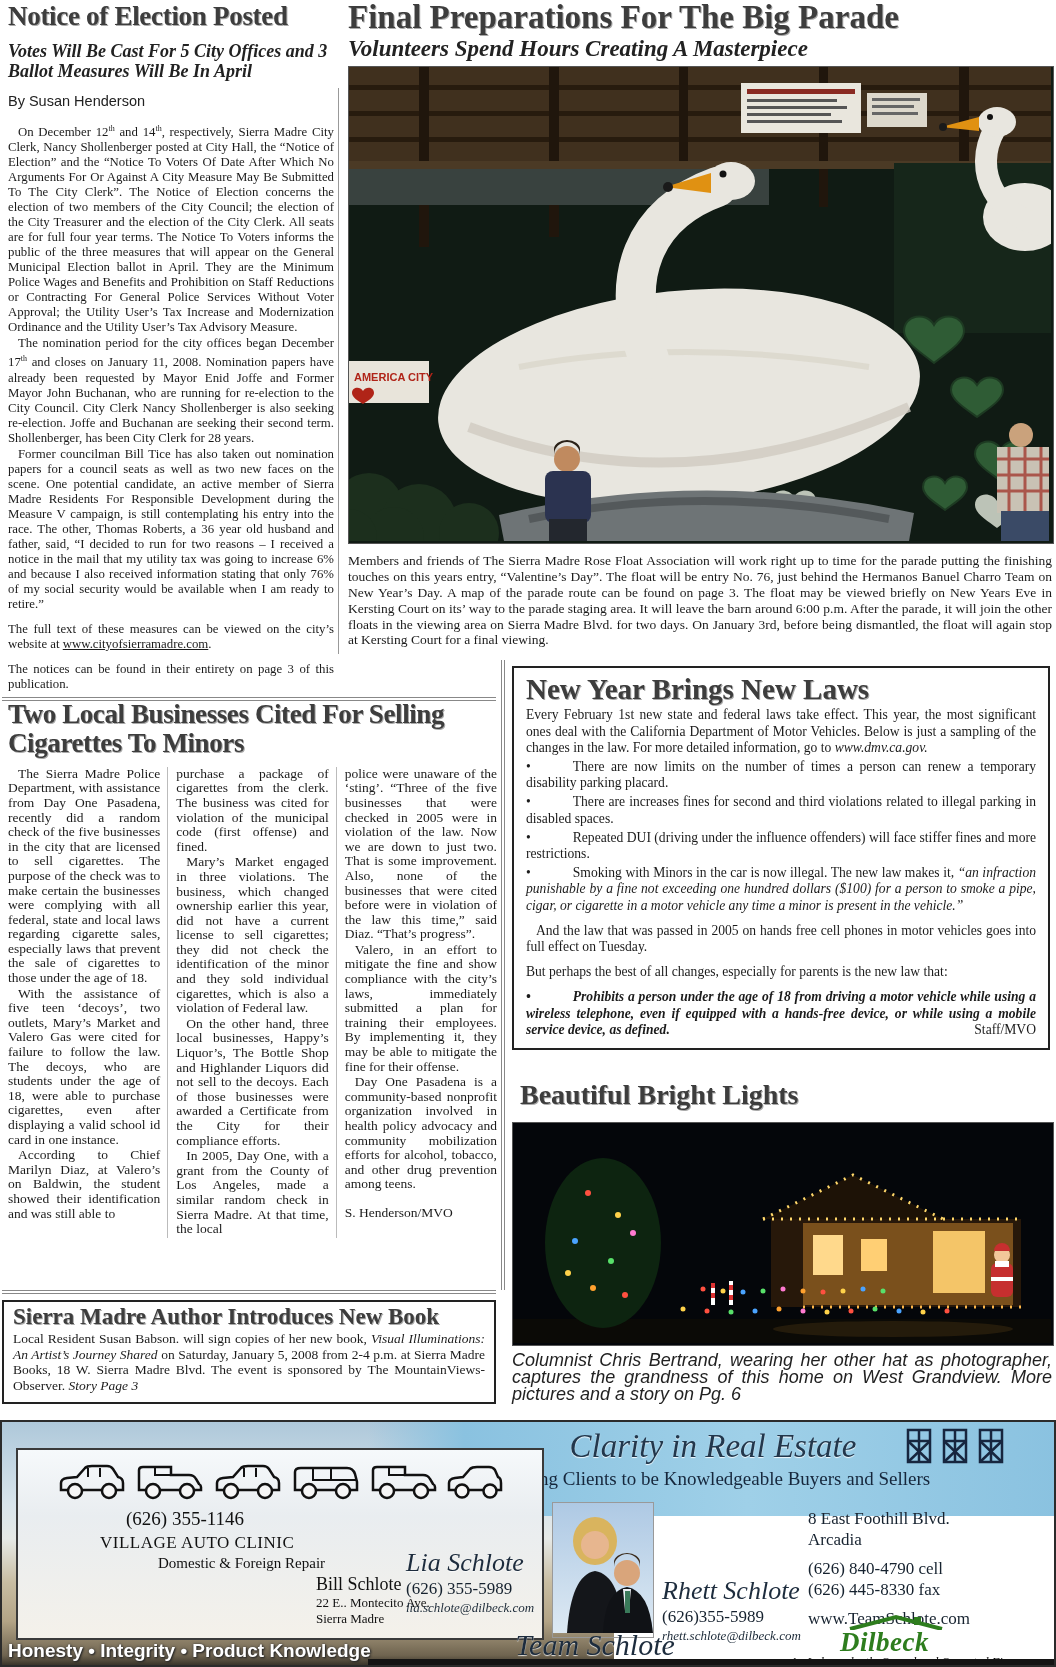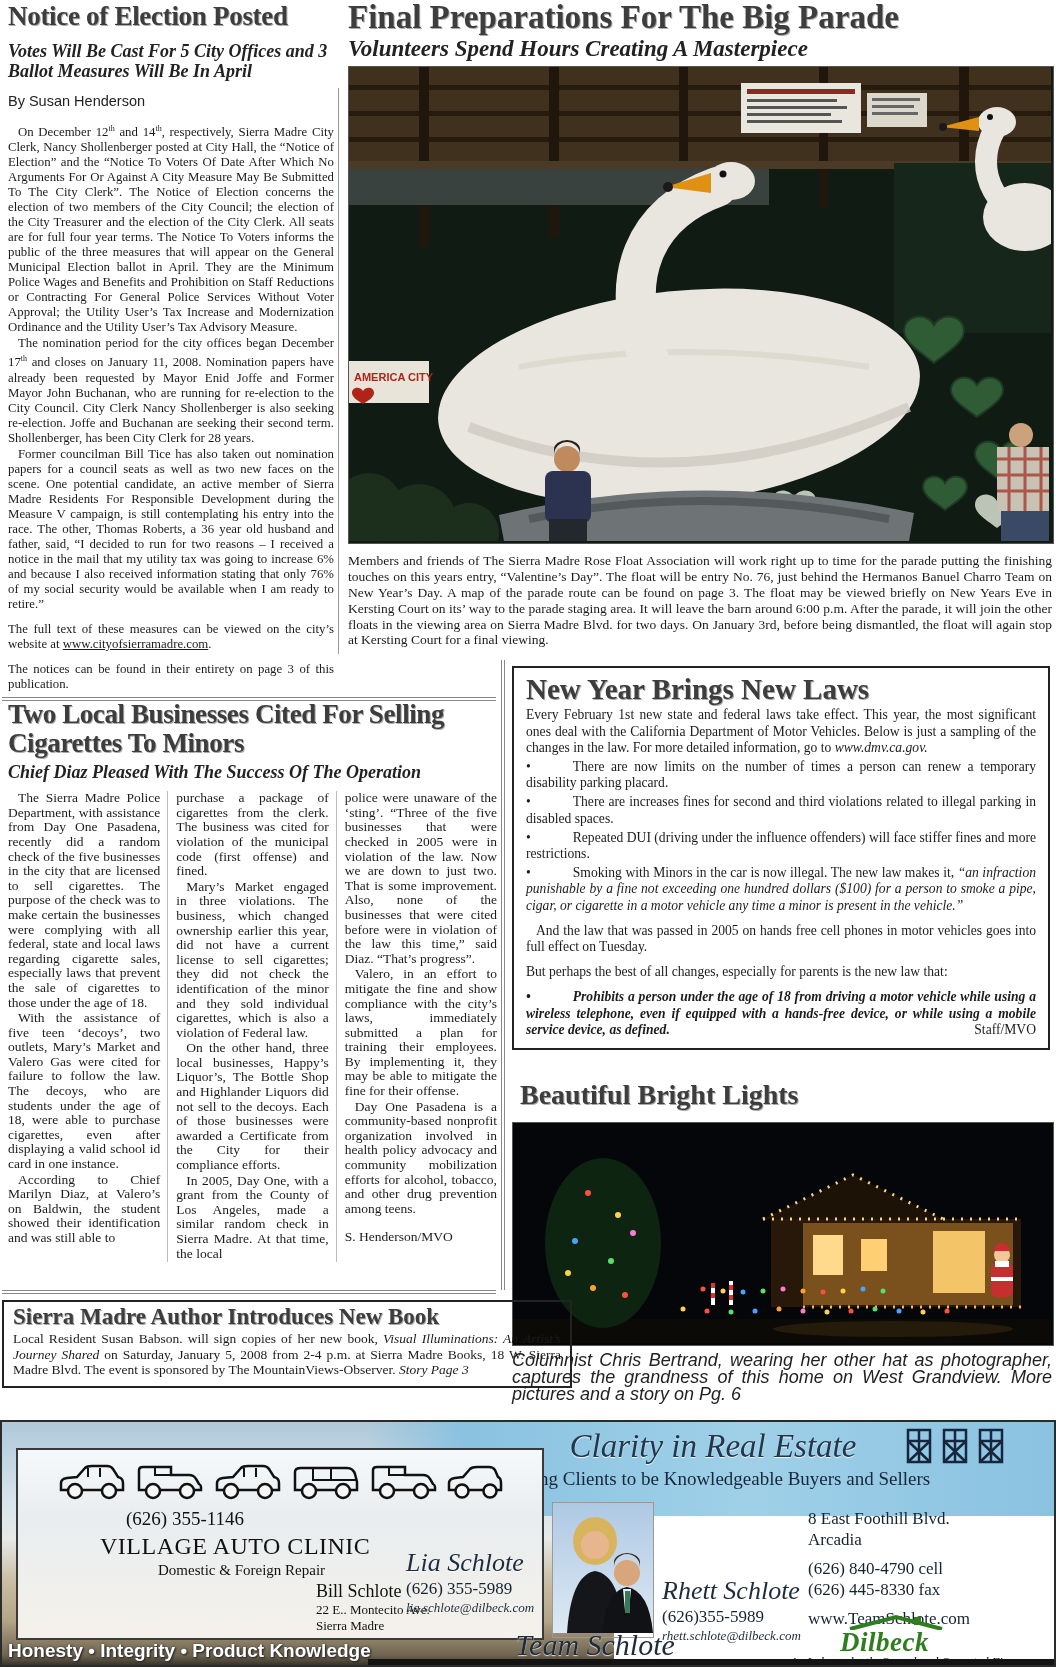--- a/index.html
+++ b/index.html
@@ -51,40 +51,40 @@
   #laws p{margin-top:3px;}
   .bsp{display:inline-block;width:42px;}
   .lfinal{position:relative;font-weight:bold;font-style:italic;}
   .lcredit{position:absolute;right:0;bottom:0;font-weight:normal;font-style:normal;}
   
   #lights-title{position:absolute;left:520px;top:1080px;font-size:28px;}
   #lights-photo{position:absolute;left:512px;top:1122px;width:540px;height:222px;background:#04060a;}
   #lights-caption{position:absolute;left:512px;top:1352px;width:540px;
       font-family:"Liberation Sans",sans-serif;font-style:italic;font-size:18px;line-height:17px;text-align:justify;color:#222;}
   
-  #book{position:absolute;left:2px;top:1300px;width:570px;box-sizing:border-box;
+  #book{position:absolute;left:2px;top:1300px;width:494px;box-sizing:border-box;
         border:2px solid #222;padding:3px 9px 8px 9px;}
   #book .hl{font-size:23px;font-weight:bold;}
   #book .bodytext{font-size:13.5px;line-height:15.6px;margin-top:2px;}
   
   #adband{position:absolute;left:0;top:1420px;width:1056px;height:247px;box-sizing:border-box;
           border:2px solid #2b2b2b;overflow:hidden;}
   .beach{position:absolute;left:0;top:0;width:612px;height:100%;
       background:linear-gradient(#aec8da 0%,#d9e5ec 34%,#e6e9e6 48%,#c8bda2 66%,#b3a486 82%,#6f6450 96%,#3a352a 100%);}
   .blueband{position:absolute;left:366px;top:0;width:690px;height:94px;
       background:linear-gradient(90deg,rgba(150,200,226,0) 0%,#8ac2e0 14%,#9fd0e8 55%,#8ac2e0 100%);}
   .clarity{margin-top:6px;text-align:center;font-style:italic;font-size:33px;color:#22374c;
       text-shadow:0 1px 1px rgba(255,255,255,.9);}
   .guiding{text-align:center;font-size:19px;color:#16273c;margin-top:3px;}
   .windows{position:absolute;right:54px;top:6px;display:flex;gap:10px;}
   .adcard{position:absolute;left:14px;top:26px;width:528px;height:192px;box-sizing:border-box;z-index:3;
       border:2px solid #3a3a3a;background:linear-gradient(#f6f9fb,#e9edf0 35%,#f4f1ea);padding:4px 10px;}
   .cars{display:flex;justify-content:center;gap:6px;margin-top:2px;}
   .adphone{margin-top:6px;margin-left:98px;font-size:19px;color:#111;}
-  .adclinic{margin-top:3px;margin-left:72px;font-size:24px;letter-spacing:0.5px;color:#111;}
+  .adclinic{margin-top:3px;margin-left:72px;font-size:17px;letter-spacing:0.5px;color:#111;}
   .adtag{margin-top:2px;margin-left:130px;font-size:15px;color:#111;}
   .adowner{margin-top:2px;margin-left:288px;font-size:18px;color:#111;}
   .adaddr{margin-left:288px;font-size:13px;color:#111;line-height:16px;}
   .motto{position:absolute;left:6px;bottom:3px;z-index:4;font-family:"Liberation Sans",sans-serif;
       font-weight:bold;font-size:19px;color:#fff;text-shadow:1px 1px 2px #222,0 0 3px #444;}
   .lia{position:absolute;left:404px;top:126px;z-index:4;}
   .scriptname{font-style:italic;font-size:26px;color:#1d2c3d;text-shadow:0 1px 1px rgba(255,255,255,.8);}
   .adphone2{font-size:17px;color:#16222f;margin-top:1px;}
   .ademail{font-style:italic;font-size:13px;color:#1c2a38;margin-top:1px;}
   .couple{position:absolute;left:550px;top:80px;z-index:3;border:1px solid #999;}
@@ -220,21 +220,20 @@
       </svg>
     </div>
     <p class="caption just">Members and friends of The Sierra Madre Rose Float Association will work right up to time for the parade putting the finishing touches on this years entry, “Valentine’s Day”.  The float will be entry No. 76, just behind the Hermanos Banuel Charro Team on New Year’s Day.  A map of the parade route can be found on page 3.  The float may be viewed briefly on New Years Eve in Kersting Court on its’ way to the parade staging area.  It will leave the barn around 6:00 p.m.  After the parade, it will join the other floats in the viewing area on Sierra Madre Blvd.  for two days.  On January 3rd, before being dismantled, the float will again stop at Kersting Court for a final viewing.</p>
   </div>
 
   <div class="dhrule" style="left:2px;top:697px;width:494px;"></div>
   <div class="dvrule" style="left:501px;top:660px;height:630px;"></div>
 
   <div id="cigs">
     <h1 class="hl">Two Local Businesses Cited For Selling Cigarettes To Minors</h1>
-    <h2 class="subhl">Chief Diaz Pleased With The Success Of The Operation</h2>
     <div class="cigcols">
       <div class="cigcol">
         <p class="ind">The Sierra Madre Police Department, with assistance from Day One Pasadena, recently did a random check of the five businesses in the city that are licensed to sell cigarettes.  The purpose of the check was to make certain the businesses were complying with all federal, state and local laws regarding cigarette sales, especially laws that prevent the sale of cigarettes to those under the age of 18.</p>
         <p class="ind">With the assistance of five teen ‘decoys’, two outlets, Mary’s Market and Valero Gas were cited for failure to follow the law.  The decoys, who are students under the age of 18, were able to purchase cigarettes, even after displaying a valid school id card in one instance.</p>
         <p class="ind">According to Chief Marilyn Diaz, at Valero’s on Baldwin, the student showed their identification and was still able to</p>
       </div>
       <div class="cigcol">
         <p>purchase a package of cigarettes from the clerk. The business was cited for violation of the municipal code (first offense) and fined.</p>
         <p class="ind">Mary’s Market engaged in three violations.  The business, which changed ownership earlier this year, did not have a current license to sell cigarettes; they did not check the identification of the minor and they sold individual cigarettes, which is also a violation of Federal law.</p>
         <p class="ind">On the other hand, three local businesses, Happy’s Liquor’s, The Bottle Shop and Highlander Liquors did not sell to the decoys. Each of those businesses were awarded a Certificate from the City for their compliance efforts.</p>

